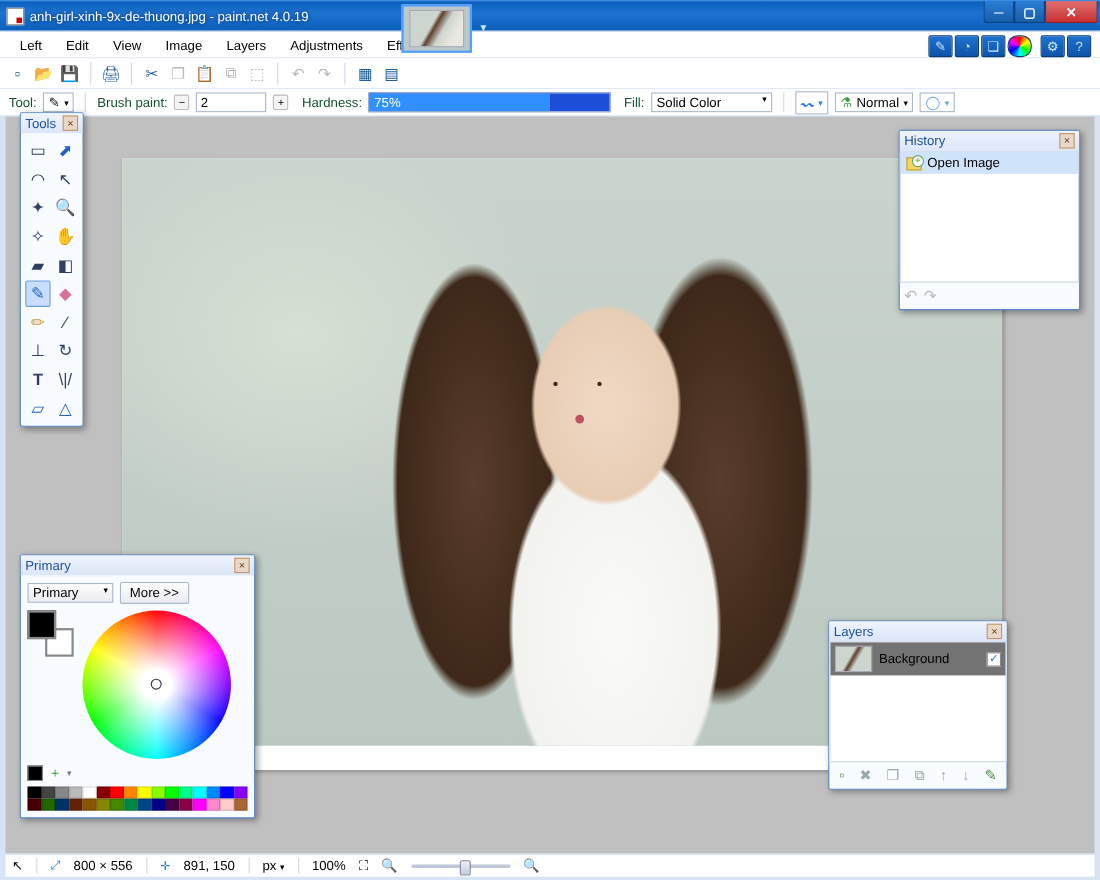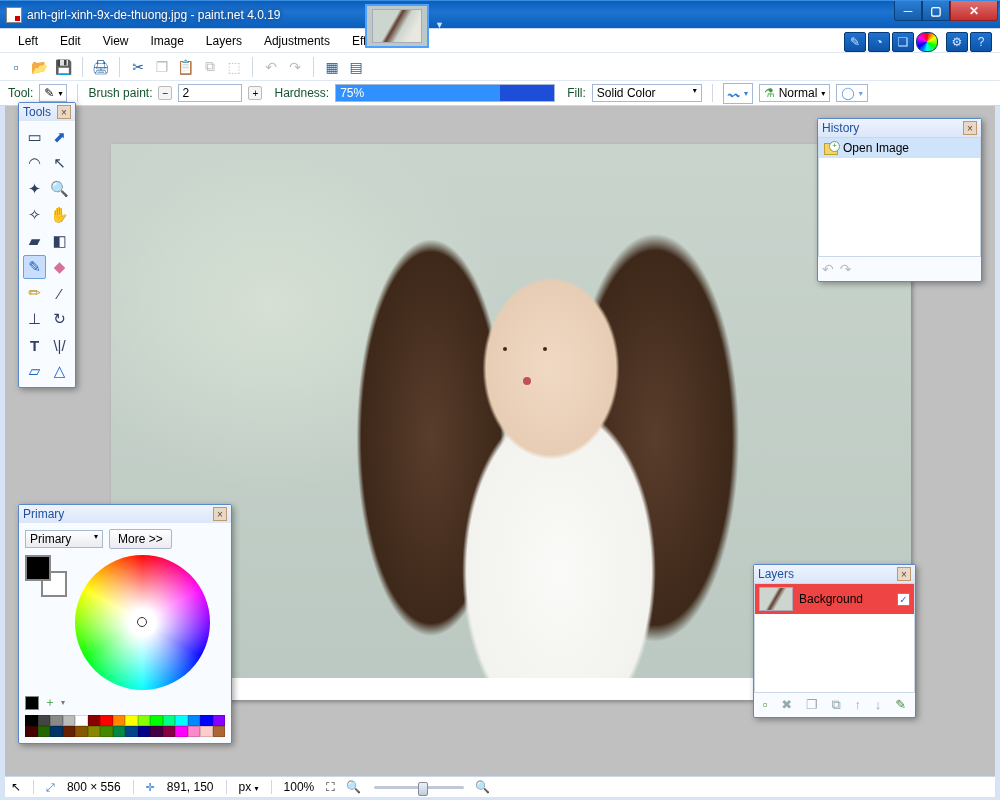--- a/index.html
+++ b/index.html
@@ -90,21 +90,21 @@
 .wheel { width:135px; height:135px; border-radius:50%; background:conic-gradient(red,magenta,blue,cyan,lime,yellow,red); position:relative;}
 .wheel::before { content:""; position:absolute; inset:0; border-radius:50%; background:radial-gradient(circle,#fff 14%,transparent 72%);}
 .wheel::after { content:""; position:absolute; left:46%; top:46%; width:8px;height:8px;border:1px solid #333;border-radius:50%;}
 .addcolor { display:flex; gap:5px; margin-top:4px; align-items:center;}
 .addcolor .sw { width:14px;height:14px;background:#000;border:1px solid #888;}
 .palette { display:grid; grid-template-columns:repeat(16,1fr); height:22px; margin-top:4px;}
 .palette div { border:.5px solid rgba(0,0,0,.15);}
 
 .layers { right:84px; top:564px; width:163px;}
 .layers-body { height:110px; background:#fff; border:1px solid #cad8ea;}
-.layer-item { display:flex; align-items:center; gap:6px; padding:3px 4px; background:#ef4444;}
+.layer-item { display:flex; align-items:center; gap:6px; padding:3px 4px; background:#737373;}
 .layer-thumb { width:34px; height:24px; background:linear-gradient(120deg,#cdd5cf 40%,#604030 48%,#cdd5cf 60%); border:1px solid #aab;}
 .layer-chk { width:13px; height:13px; border:1px solid #888; background:#fff; display:flex;align-items:center;justify-content:center;font-size:10px;color:#1e72d0;}
 .layers-btns { display:flex; gap:4px; padding:4px; justify-content:space-around;}
 .layers-btns span { color:#9aa; font-size:13px;}
 .layers-btns span.en { color:#4c8c40;}
 
 
 .statusbar { position:absolute; left:5px; right:5px; bottom:3px; height:21px; background:#fff; display:flex; align-items:center; padding:0 6px; gap:12px; border-top:1px solid #cad8ea;}
 .statusbar .hint { flex:1; font-style:italic; color:#333; }
 .statusbar .sb-sep { width:1px; height:14px; background:#d0d8e8;}

